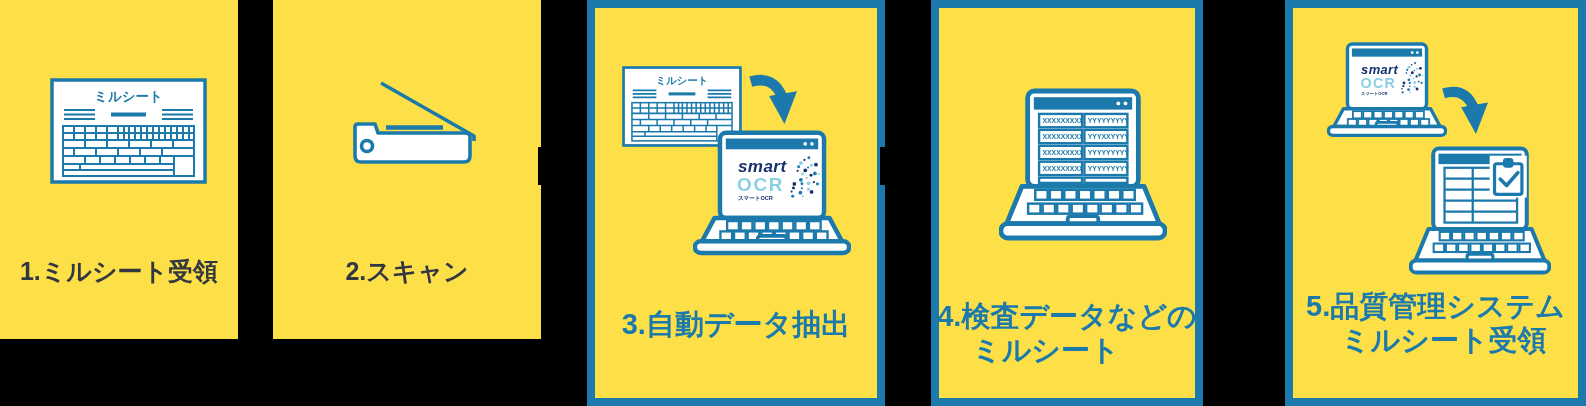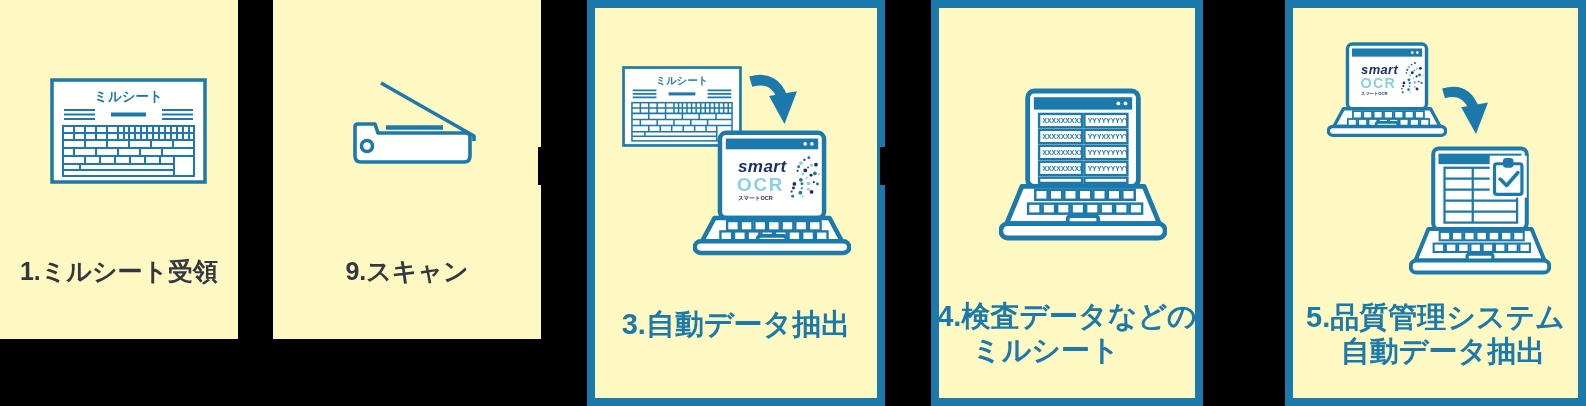--- a/index.html
+++ b/index.html
@@ -2,21 +2,21 @@
 <html><head>
 <meta charset="utf-8">
 <style>
   html,body{margin:0;padding:0;}
   body{
     width:1586px;height:406px;position:relative;overflow:hidden;
     background:#000;
     font-family:"Liberation Sans","DejaVu Sans",sans-serif;
   }
   .stage{position:absolute;left:0;top:0;width:1586px;height:406px;}
-  .panel{position:absolute;top:0;background:#fef9c3;}
+  .panel{position:absolute;top:0;background:#fde047;}
   .panel.plain{height:339px;}
   .panel.bordered{height:406px;border:8px solid #1b7aab;box-sizing:border-box;}
   #p1{left:0;width:238px;}
   #p2{left:273px;width:268px;}
   #p3{left:587px;width:298px;}
   #p4{left:931px;width:272px;}
   #p5{left:1285px;width:301px;}
 
   .icon{position:absolute;display:block;}
 
@@ -151,21 +151,21 @@
       <use href="#sym-arrow"></use>
     </svg>
 
   <section class="panel plain" id="p2">
     <svg class="icon" style="left:75px;top:80px;width:130px;height:95px" viewBox="0 0 130 95">
       <path d="M10,44 L27,44 L30,53 L117,53 Q122,53 122,57 L122,76 Q122,82 116,82 L13,82 Q7,82 7,76 L7,47 Q7,44 10,44 Z" class="sP fW" stroke-width="3.6" stroke-linejoin="round"></path>
       <circle cx="19" cy="66" r="5.5" class="sP fW" stroke-width="3.6"></circle>
       <path d="M33,3 L126,56 L126,61" class="sP fN" stroke-width="3.6" stroke-linejoin="round"></path>
       <path d="M38,47.5 H95" class="sP fN" stroke-width="4.5"></path>
     </svg>
-    <div class="step-label center" style="top:255px">9.スキャン</div>
+    <div class="step-label center" style="top:255px">2.スキャン</div>
   </section>
 
   <svg class="flow-arrow" style="left:538px" viewBox="0 0 50 74">
       <use href="#sym-arrow"></use>
     </svg>
 
   <section class="panel bordered" id="p3">
     <svg class="icon" style="left:27px;top:58px;width:120px;height:81px" viewBox="0 0 157 106">
         <use href="#sym-doc"></use>
       </svg>
@@ -277,19 +277,19 @@
           <rect x="60.9" y="121" width="13" height="10.5" class="key"></rect>
           <rect x="76.1" y="121" width="13" height="10.5" class="key"></rect>
           <rect x="91.3" y="121" width="13" height="10.5" class="key"></rect>
           <rect x="106.5" y="121" width="13" height="10.5" class="key"></rect>
           <rect x="121.69999999999999" y="121" width="13" height="10.5" class="key"></rect>
           <rect x="136.89999999999998" y="121" width="13" height="10.5" class="key"></rect>
         </g>
       <rect x="72" y="134" width="32" height="10" rx="3" class="sP fW" stroke-width="4"></rect>
       <rect x="2" y="142" width="172" height="15" rx="7" class="sP fW" stroke-width="5"></rect>
     </svg>
-    <div class="step-label blue two-line" style="top:292px">
+    <div class="step-label blue two-line" style="top:281px">
       <div class="ll1">5.品質管理システム</div>
-      <div class="ll2">自動データ抽出</div>
+      <div class="ll2">ミルシート受領</div>
     </div>
   </section>
 
 </div>
 
 </body></html>

